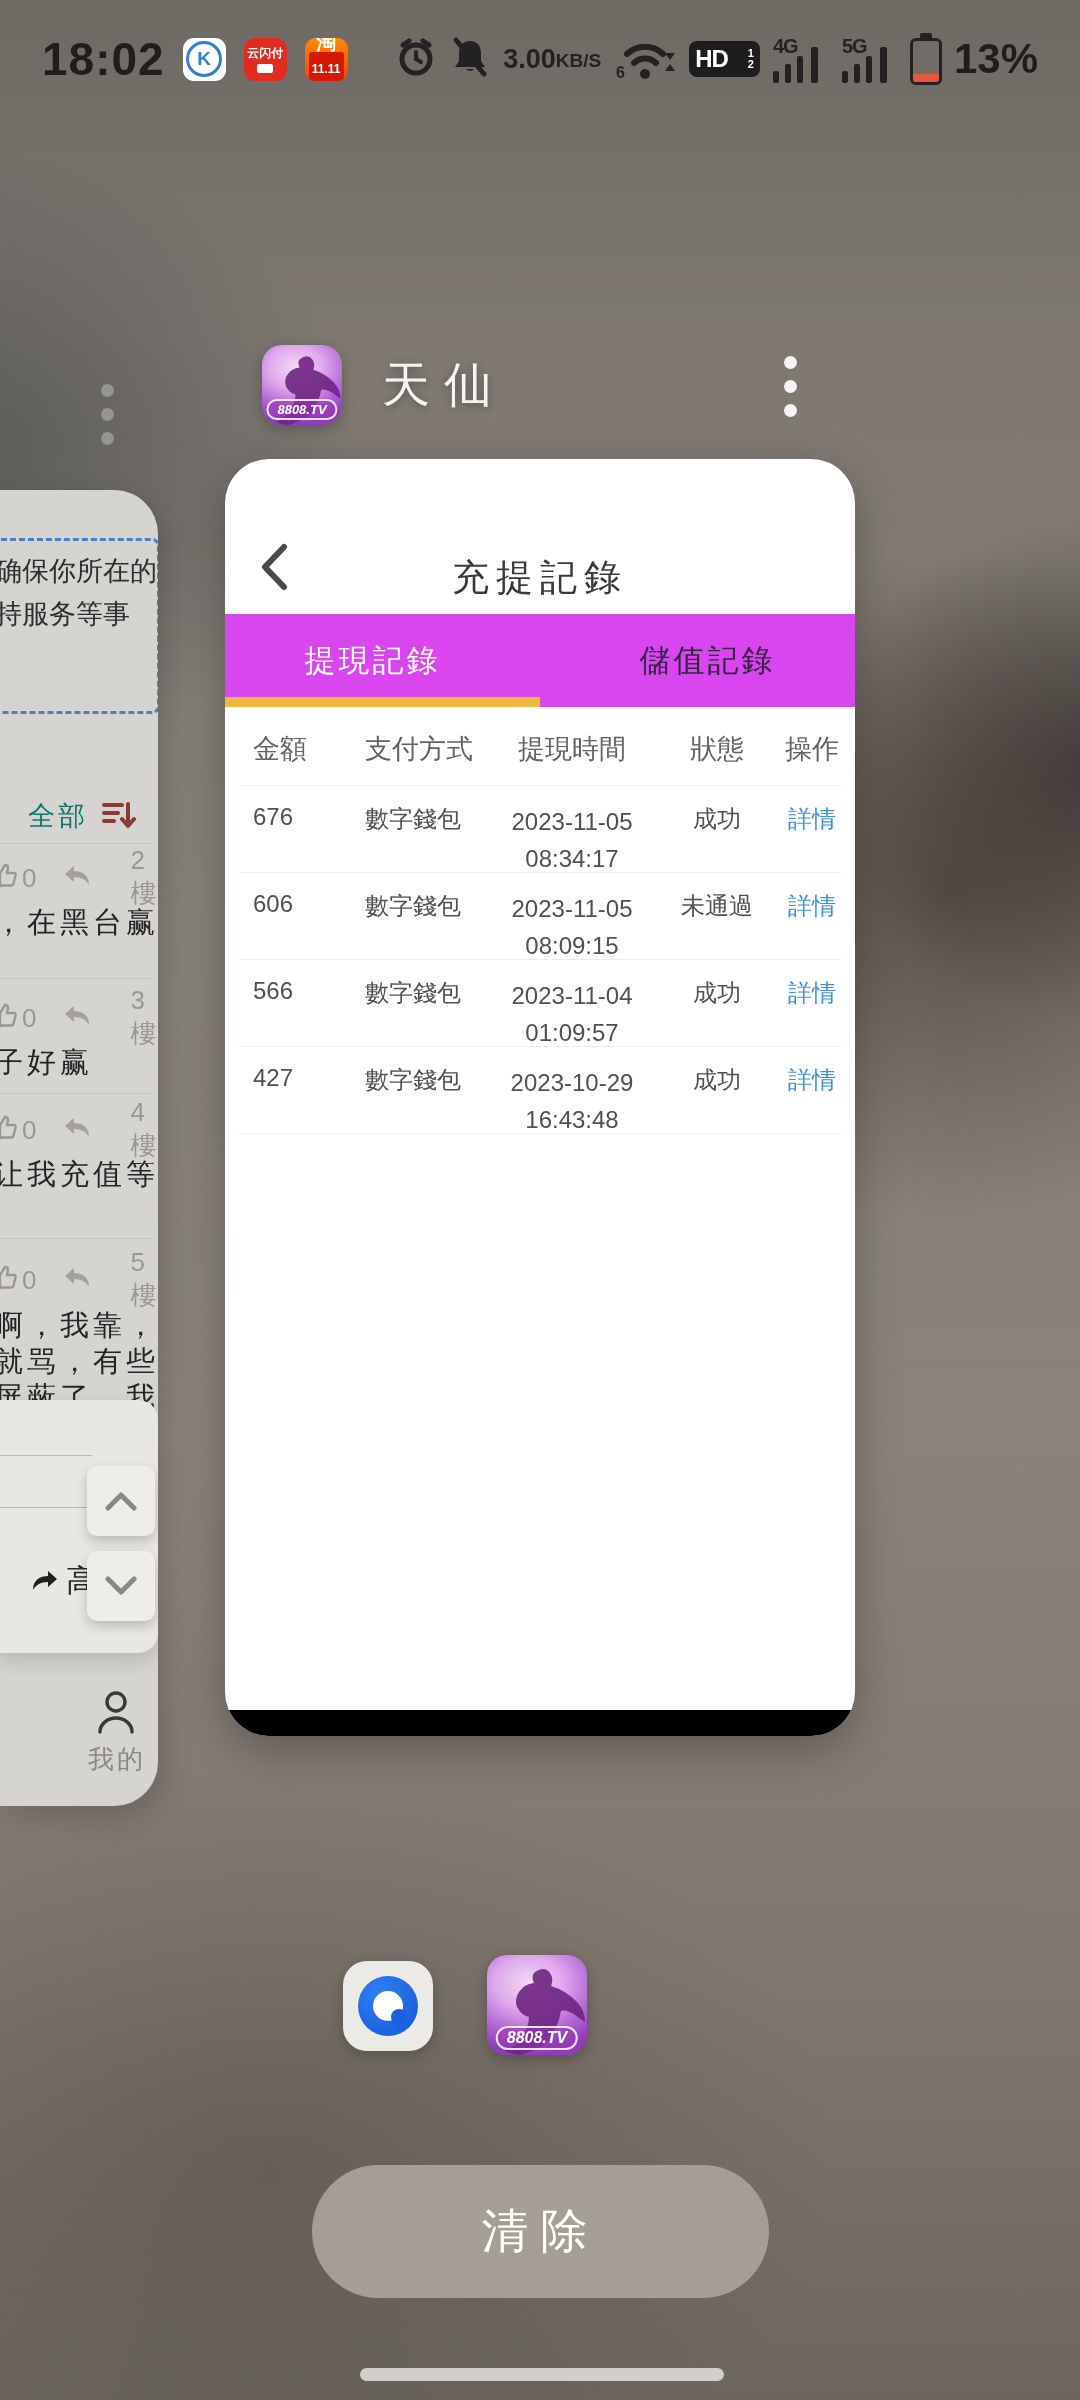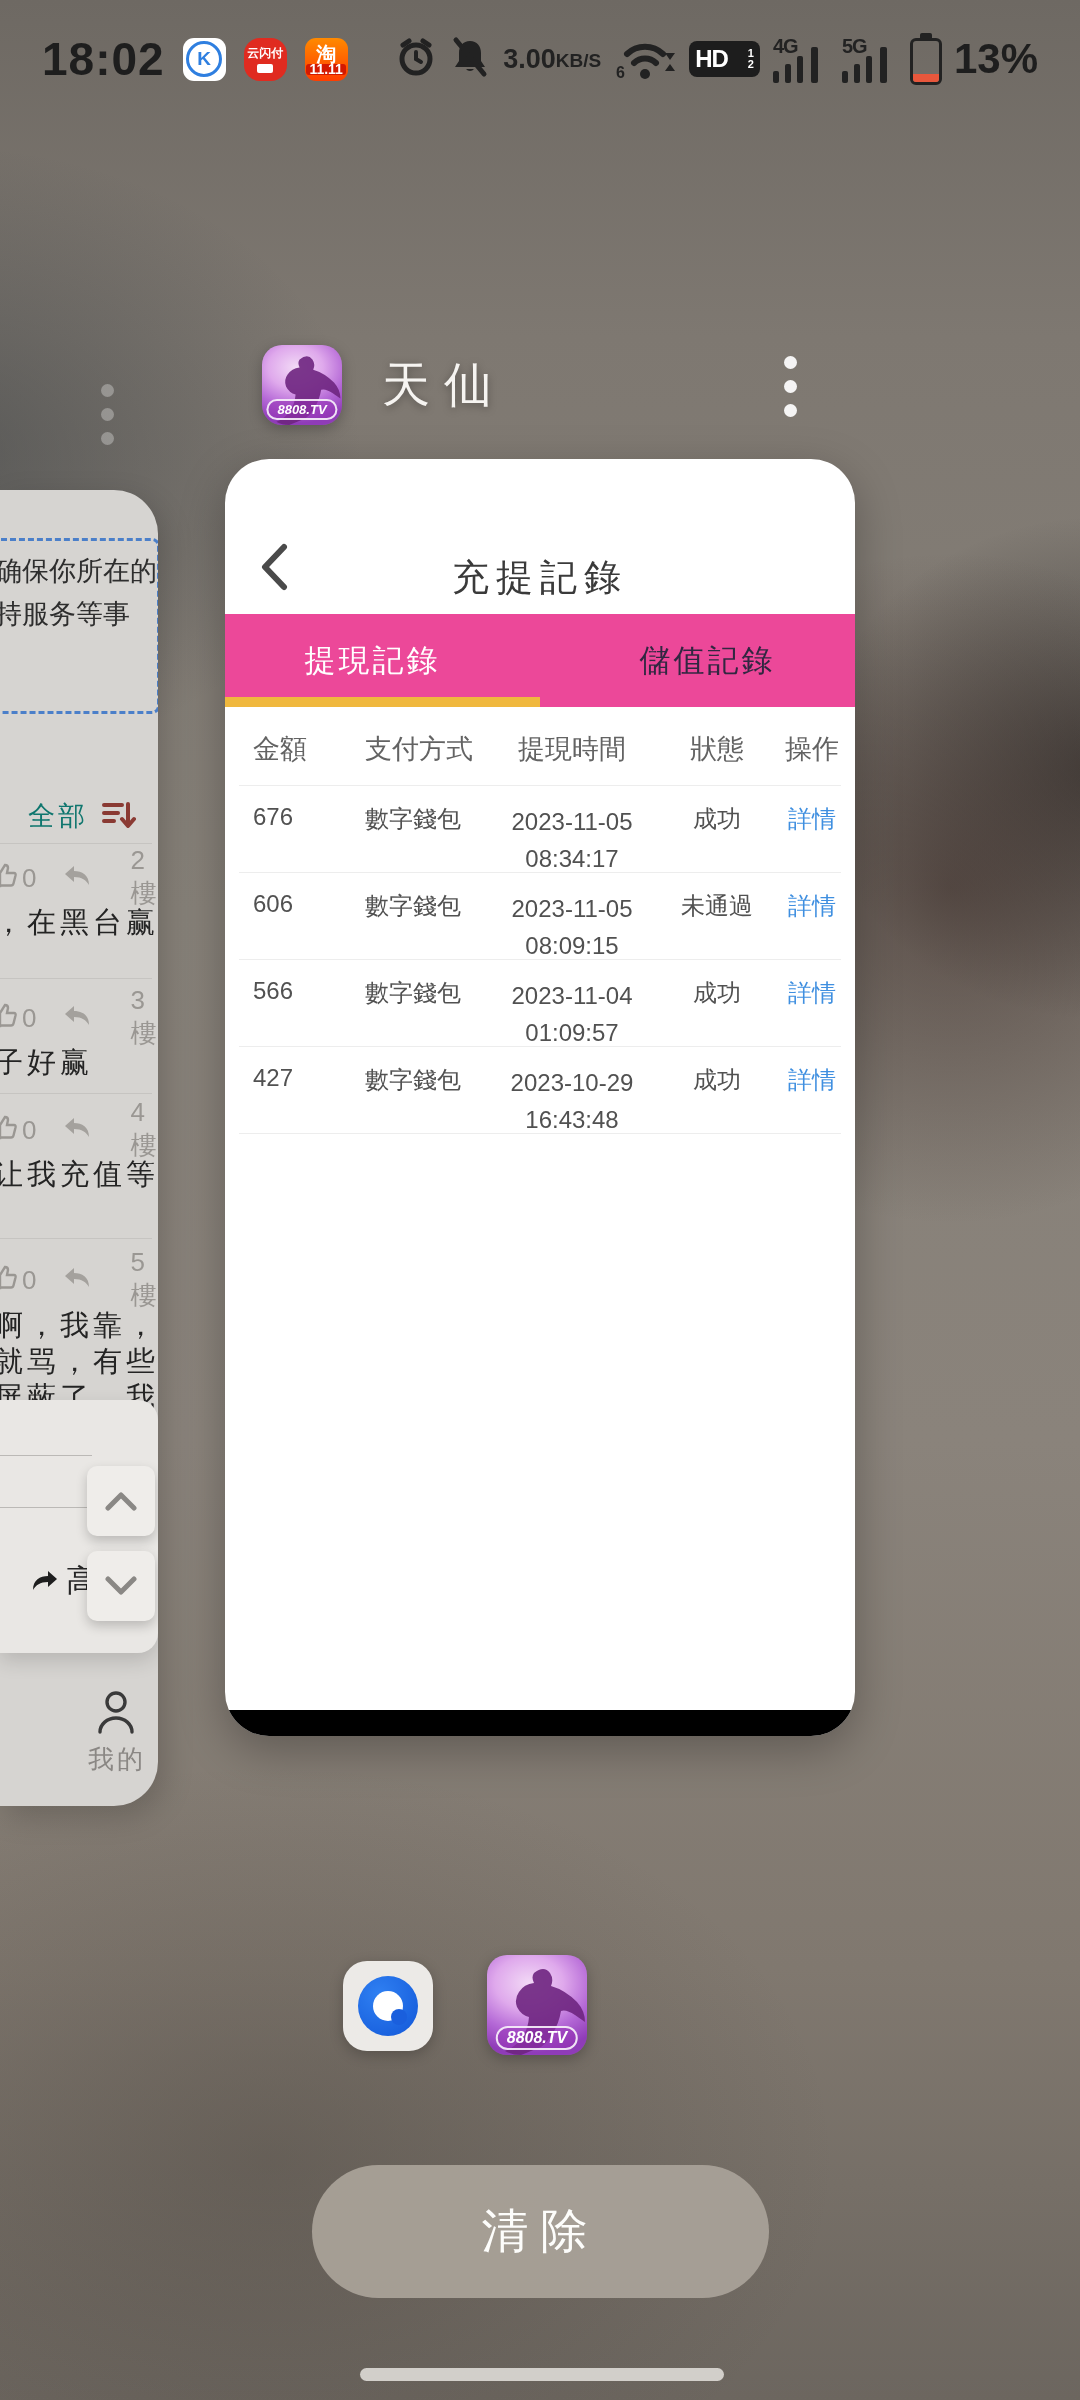--- a/index.html
+++ b/index.html
@@ -13,26 +13,26 @@
       radial-gradient(70% 22% at 25% 90%, rgba(62,56,50,.30), rgba(62,56,50,0) 75%),
       linear-gradient(180deg,#6e6963 0%,#7e7871 14%,#868078 38%,#8a837b 60%,#80786f 82%,#6c665f 100%);
   }
   
   .status-bar{position:absolute;left:0;right:0;top:20px;height:78px;display:flex;align-items:center;padding:0 42px;color:#222;}
   .sb-left{display:flex;align-items:center;gap:18px;}
   .sb-time{font-size:46px;font-weight:700;letter-spacing:1px;color:#1e1e1e;}
   .sb-appicon{width:43px;height:43px;border-radius:11px;position:relative;overflow:hidden;flex:0 0 auto;}
   .ic-k{background:#fff;display:flex;align-items:center;justify-content:center;}
   .ic-k .ring{width:30px;height:30px;border:3px solid #2f7fe0;border-radius:50%;display:flex;align-items:center;justify-content:center;font-size:19px;font-weight:700;color:#2f7fe0;}
-  .ic-up{background:#e02b20;display:flex;flex-direction:column;align-items:center;justify-content:center;gap:2px;border-radius:16px;}
+  .ic-up{background:#e02b20;display:flex;flex-direction:column;align-items:center;justify-content:center;gap:2px;}
   .ic-up .t{color:#fff;font-size:12px;font-weight:700;white-space:nowrap;}
   .ic-up .flag{width:16px;height:9px;background:#fff;border-radius:2px;}
   .ic-tb{background:linear-gradient(180deg,#ff8a00,#ff3d00);display:flex;flex-direction:column;align-items:center;justify-content:center;}
   .ic-tb .t{color:#fff;font-size:20px;font-weight:700;line-height:20px;}
-  .ic-tb .b{color:#fff;font-size:14px;font-weight:700;background:#d41900;border-radius:3px;padding:0 3px;line-height:11px;}
+  .ic-tb .b{color:#fff;font-size:12px;font-weight:700;background:#d41900;border-radius:3px;padding:12px 3px;line-height:11px;}
   .sb-right{margin-left:auto;display:flex;align-items:center;gap:13px;}
   .speed{display:flex;flex-direction:row;align-items:center;line-height:1;}
   .speed .v{font-size:27px;font-weight:700;}
   .speed .u{font-size:19px;font-weight:600;margin-top:2px;}
   .hd-badge{background:#1d1d1d;color:#fff;border-radius:8px;height:36px;display:flex;align-items:center;padding:0 6px;gap:20px;}
   .hd-badge .hd{font-size:24px;font-weight:800;letter-spacing:-1px;}
   .hd-badge .frac{display:flex;flex-direction:column;line-height:1;font-size:11px;font-weight:700;}
   .simbars{position:relative;width:56px;height:48px;}
   .simbars .lbl{position:absolute;left:0;top:0;font-size:20px;font-weight:700;letter-spacing:-1px;text-align:right;}
   .simbars svg{position:absolute;left:0;bottom:0;}
@@ -231,21 +231,21 @@
 
   <div class="card">
     <div class="card-title">
       <span class="back">
         <svg width="30" height="48" viewBox="0 0 30 48">
             <path d="M25 4 L6 24 L25 44" fill="none" stroke="#4a4a4a" stroke-width="6" stroke-linecap="round" stroke-linejoin="round"></path>
           </svg>
       </span>
       <span class="ct-label">充提記錄</span>
     </div>
-    <div class="tabbar" style="background:#ec4899;gap:40px;">
+    <div class="tabbar" style="background:#d946ef;gap:40px;">
       <div class="tab active">提現記錄</div>
       <div class="tab inactive">儲值記錄</div>
       <div class="tab-underline" style="background:#f0b83e;"></div>
     </div>
     <div class="table">
       <div class="trow thead">
         <span class="c1">金額</span>
         <span class="c2">支付方式</span>
         <span class="c3">提現時間</span>
         <span class="c4">狀態</span>

